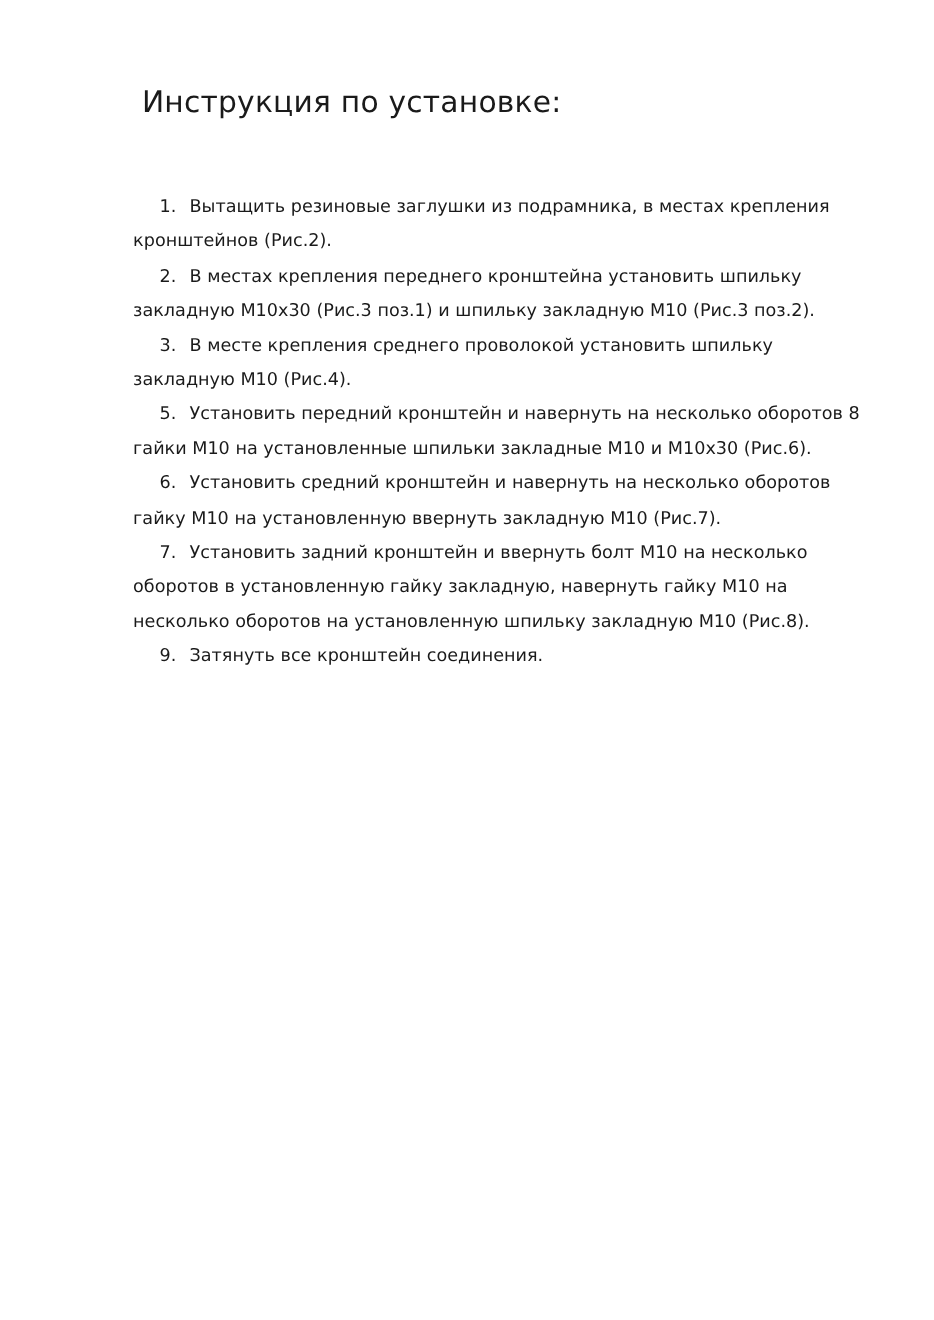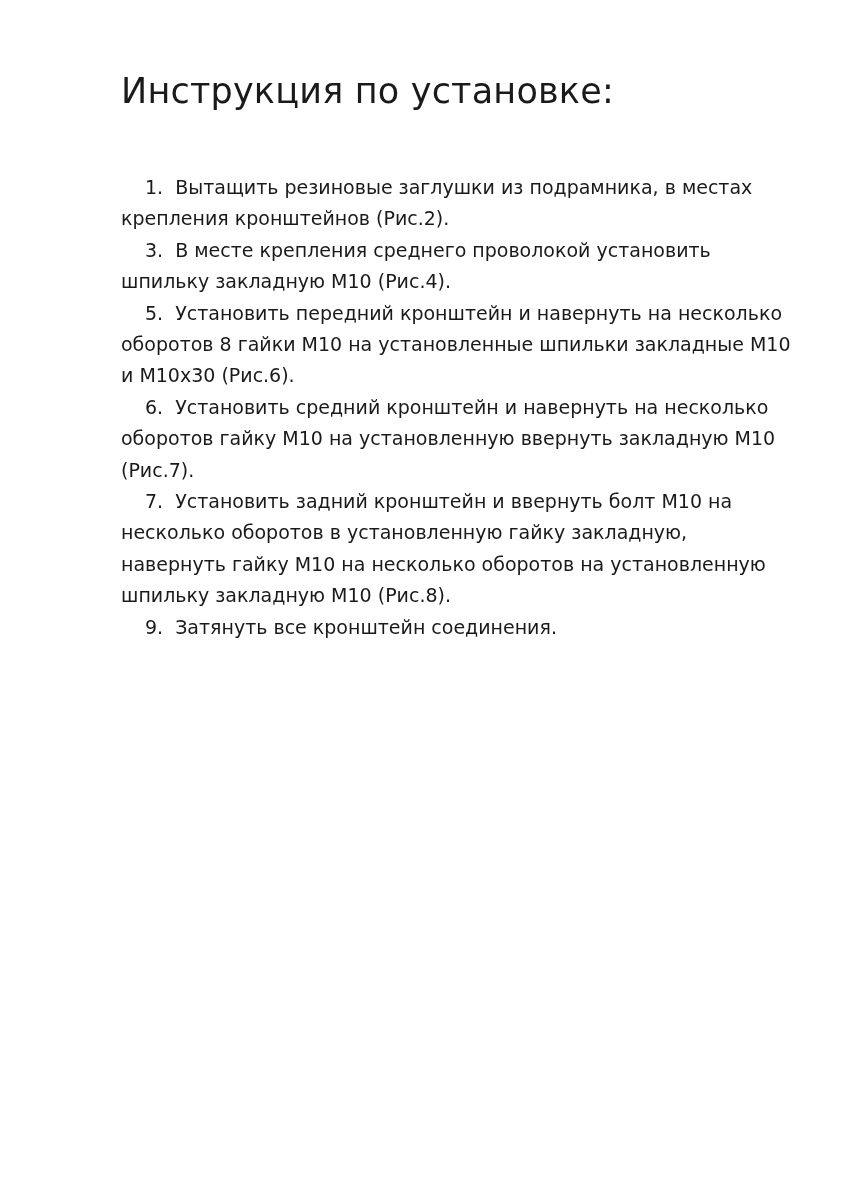--- a/index.html
+++ b/index.html
@@ -14,50 +14,51 @@
   }
   .page{
     position:relative;
     width:849px;height:1200px;
     background:var(--page-bg);
     overflow:hidden;
   }
   .title{
     position:absolute;
     left:121px;top:70px;
-    margin:0;
-    font-size:35px;
+    margin:8px;
+    font-size:27px;
     font-weight:400;
     line-height:1.2;
     letter-spacing:0.2px;
     color:var(--text-color);
     white-space:nowrap;
   }
   .list{
     position:absolute;
     left:121px;top:172px;
     width:674px;
-    font-size:19px;
+    font-size:16px;
     line-height:31.4px;
     color:var(--text-color);
   }
   .item{
     margin:0;
     text-indent:24px;
     text-align:left;
   }
   .num{display:inline;}
   .gap{display:inline-block;width:12px;}
 </style>
 </head>
 <body>
 
 <div class="page">
   <h1 class="title">Инструкция по установке:</h1>
   <div class="list">
       <p class="item"><span class="num">1.</span><span class="gap"></span><span>Вытащить резиновые заглушки из подрамника, в местах крепления кронштейнов (Рис.2).</span></p>
+      <p class="item"><span class="num">2.</span><span class="gap"></span><span>В местах крепления переднего кронштейна установить шпильку закладную М10х30 (Рис.3 поз.1) и шпильку закладную М10 (Рис.3 поз.2).</span></p>
       <p class="item"><span class="num">3.</span><span class="gap"></span><span>В месте крепления среднего проволокой установить шпильку закладную М10 (Рис.4).</span></p>
       <p class="item"><span class="num">5.</span><span class="gap"></span><span>Установить передний кронштейн и навернуть на несколько оборотов 8 гайки М10 на установленные шпильки закладные М10 и М10х30 (Рис.6).</span></p>
       <p class="item"><span class="num">6.</span><span class="gap"></span><span>Установить средний кронштейн и навернуть на несколько оборотов гайку М10 на установленную ввернуть закладную М10 (Рис.7).</span></p>
       <p class="item"><span class="num">7.</span><span class="gap"></span><span>Установить задний кронштейн и ввернуть болт М10 на несколько оборотов в установленную гайку закладную, навернуть гайку М10 на несколько оборотов на установленную шпильку закладную М10 (Рис.8).</span></p>
       <p class="item"><span class="num">9.</span><span class="gap"></span><span>Затянуть все кронштейн соединения.</span></p>
     </div>
 </div>
 
 </body></html>

